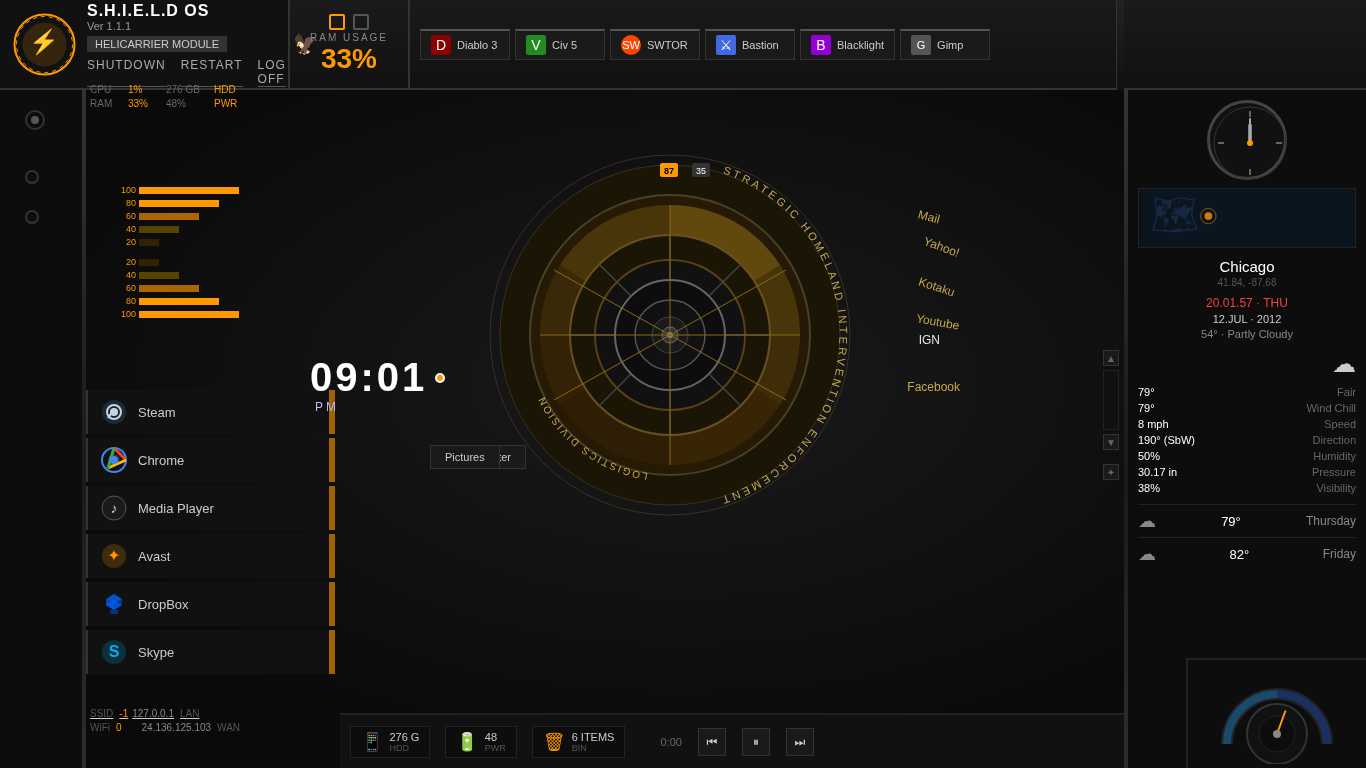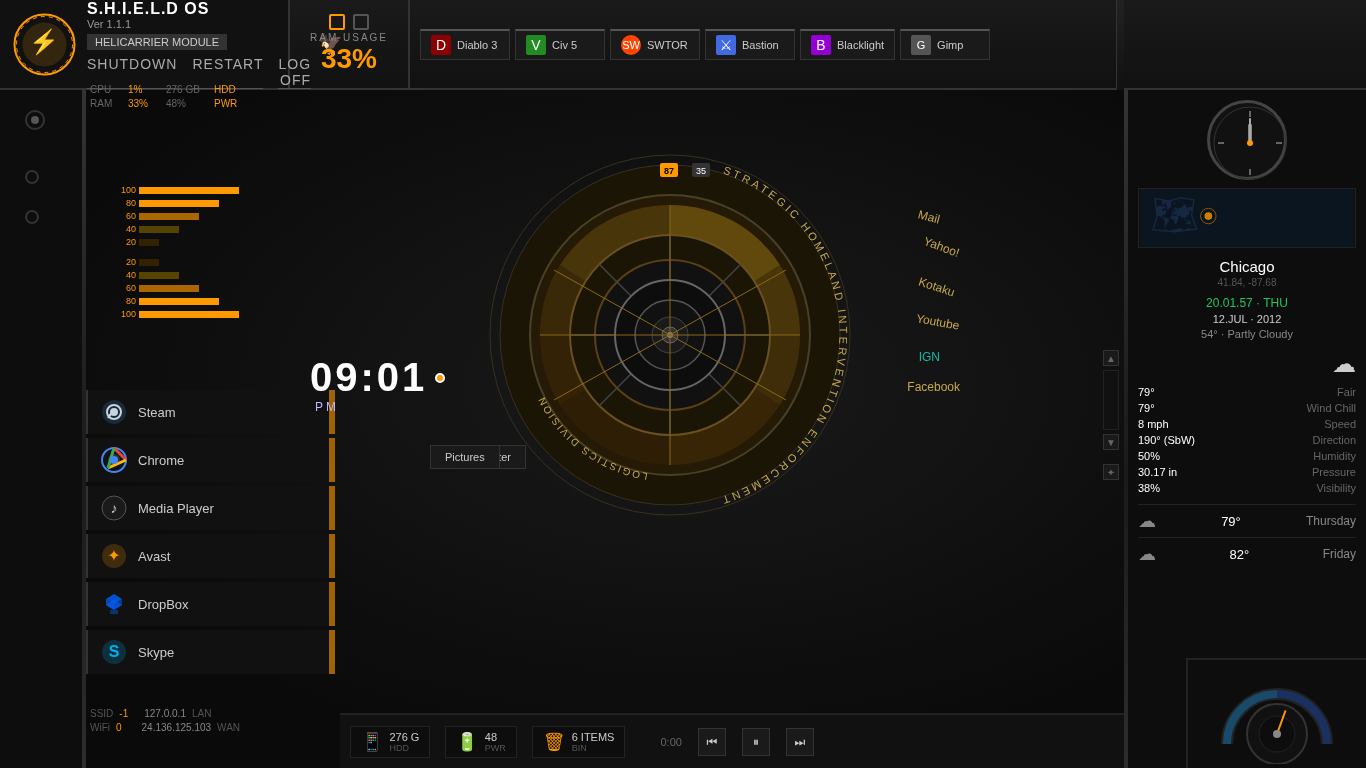--- a/index.html
+++ b/index.html
@@ -75,25 +75,24 @@
     }
 
     .shield-actions {
       display: flex;
       gap: 15px;
       margin-top: 6px;
     }
 
     .shield-action {
       color: #aaa;
-      font-size: 14px;
+      font-size: 12px;
       letter-spacing: 1px;
       cursor: pointer;
       border-bottom: 1px solid #555;
-      text-align: right;
     }
 
     
     .ram-section {
       width: 120px;
       display: flex;
       flex-direction: column;
       align-items: center;
       justify-content: center;
       border-right: 2px solid #333;
@@ -306,21 +305,21 @@
 
     .weather-coords {
       color: #555;
       font-size: 10px;
       text-align: center;
       margin-bottom: 8px;
     }
 
     .weather-clock {
       text-align: center;
-      color: #22c55e;
+      color: #ef4444;
       font-size: 12px;
       margin-bottom: 3px;
     }
 
     .weather-date2 {
       text-align: center;
       color: #ccc;
       font-size: 11px;
       margin-bottom: 3px;
     }
@@ -701,38 +700,38 @@
     <text x="209" y="39" text-anchor="middle" font-size="9" fill="#000" font-weight="bold">87</text>
     <rect x="232" y="28" width="18" height="14" rx="2" fill="#333"></rect>
     <text x="241" y="39" text-anchor="middle" font-size="9" fill="#fff">35</text>
   </svg>
 
   
   <div style="position:absolute; top:75px; right:-60px; color:#c8a84b; font-size:12px; transform:rotate(15deg);">Mail</div>
   <div style="position:absolute; top:105px; right:-80px; color:#c8a84b; font-size:12px; transform:rotate(20deg);">Yahoo!</div>
   <div style="position:absolute; top:145px; right:-75px; color:#c8a84b; font-size:12px; transform:rotate(18deg);">Kotaku</div>
   <div style="position:absolute; top:180px; right:-80px; color:#c8a84b; font-size:12px; transform:rotate(10deg);">Youtube</div>
-  <div style="position:absolute; top:215px; right:-60px; color:#14b8a6; font-size:12px;">IGN</div>
+  <div style="position:absolute; top:198px; right:-60px; color:#e5e5e5; font-size:12px;">IGN</div>
   <div style="position:absolute; top:245px; right:-80px; color:#c8a84b; font-size:12px;">Facebook</div>
 </div>
 
 <div style="position:absolute; top:445px; left:430px; display:flex; flex-wrap:wrap; gap:3px; width:470px;">
   <div class="quick-btn">Downloads</div>
   <div style="flex:1;"></div>
   <div class="quick-btn">Games</div>
   <div class="quick-btn">Movies</div>
   <div style="flex:1;"></div>
   <div class="quick-btn">My Computer</div>
   <div class="quick-btn">Music</div>
   <div class="quick-btn">Tony</div>
   <div class="quick-btn">Pictures</div>
 </div>
 
 <div style="position:absolute; bottom:35px; left:90px; width:320px;">
-  <div style="display:flex; gap:16px; font-size:10px;">
+  <div style="display:flex; gap:4px; font-size:10px;text-decoration:underline;">
     <div style="display:flex; gap:6px;">
       <span style="color:#555;">SSID</span>
       <span style="color:#f90;">-1</span>
     </div>
     <div style="display:flex; gap:6px;">
       <span style="color:#888;">127.0.0.1</span>
       <span style="color:#555;">LAN</span>
     </div>
   </div>
   <div style="display:flex; gap:20px; font-size:10px; margin-top:3px;">

